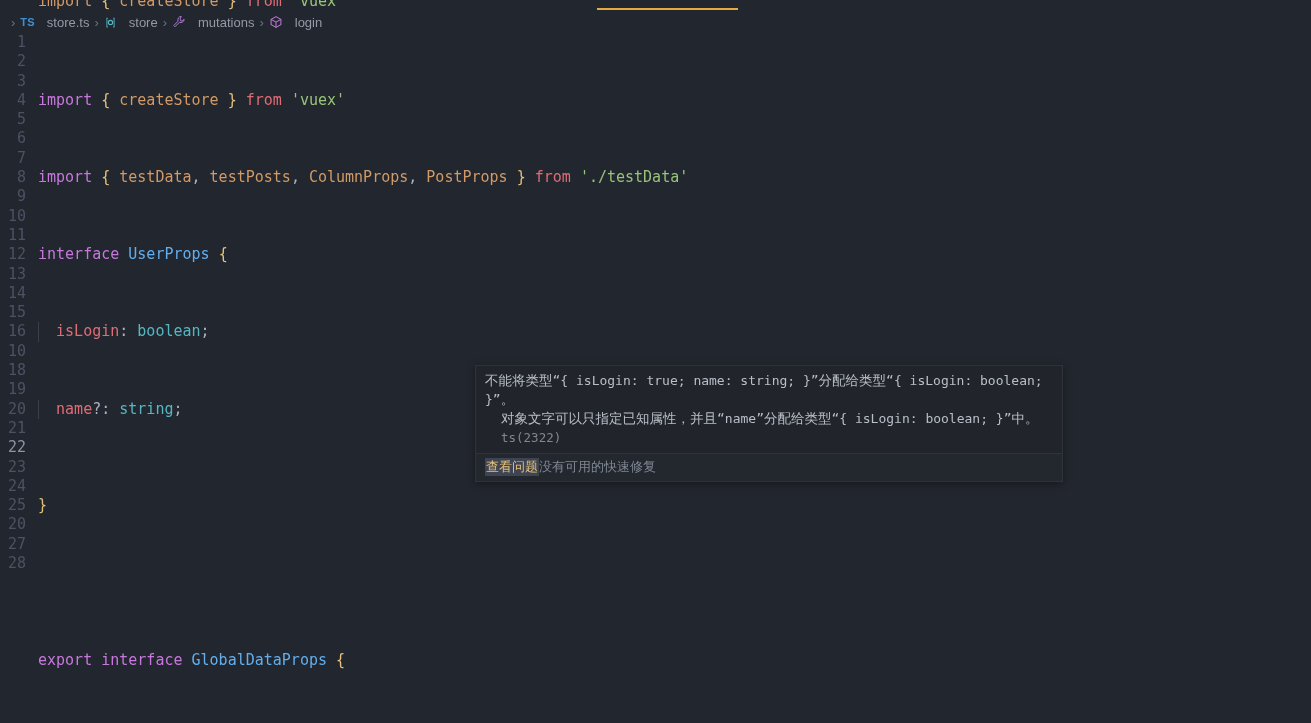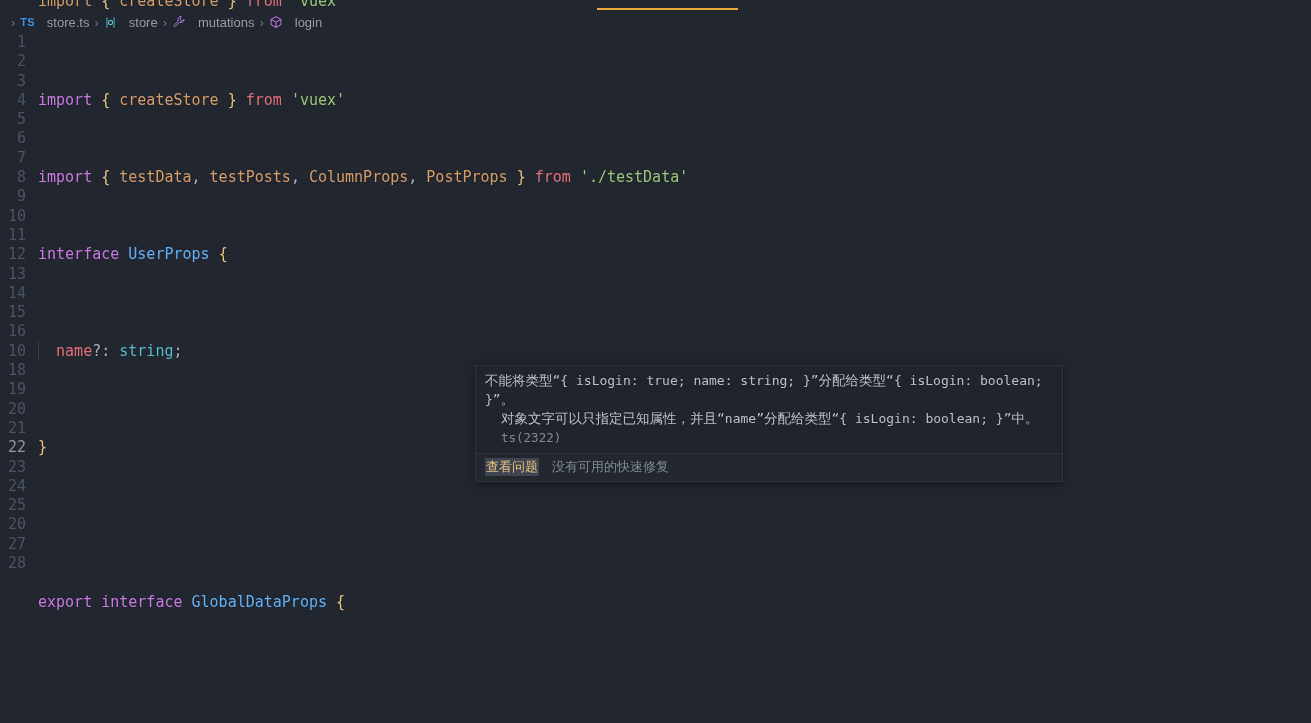--- a/index.html
+++ b/index.html
@@ -176,21 +176,20 @@
     font-size: 13px;
     color: #b9bfc9;
   }
   .tt-code { color: #7f8794; font-family: "DejaVu Sans Mono", monospace; font-size: 12.5px; text-align: right; }
   .tt-footer {
     border-top: 1px solid #2d323b;
     background: #23272e;
     padding: 4px 9px 5px 9px;
     display: flex;
     align-items: center;
-    gap: 13px;
     font-size: 13px;
   }
   .tt-link {
     color: #e5c07b;
     background: #3e4451;
     padding: 0 1px;
     cursor: pointer;
   }
   .tt-nofix { color: #7f8794; }
 </style>
@@ -274,20 +273,21 @@
   </div>
 
   <div class="code">
 
     <div class="ln"><span class="k">import</span> <span class="b1">{</span> <span class="par">createStore</span> <span class="b1">}</span> <span class="kw">from</span> <span class="str">'vuex'</span></div>
 
     <div class="ln"><span class="k">import</span> <span class="b1">{</span> <span class="par">testData</span><span class="pl">,</span> <span class="par">testPosts</span><span class="pl">,</span> <span class="par">ColumnProps</span><span class="pl">,</span> <span class="par">PostProps</span> <span class="b1">}</span> <span class="kw">from</span> <span class="str">'./testData'</span></div>
 
     <div class="ln"><span class="k">interface</span> <span class="fn">UserProps</span> <span class="b1">{</span></div>
 
+    <div class="ln"><span class="iguide" style="left:8px"></span>  <span class="var">isLogin</span><span class="pl">:</span> <span class="bi">boolean</span><span class="pl">;</span></div>
 
     <div class="ln"><span class="iguide" style="left:8px"></span>  <span class="var">name</span><span class="pl">?:</span> <span class="bi">string</span><span class="pl">;</span></div>
 
 
     <div class="ln"><span class="b1">}</span></div>
 
     <div class="ln"> </div>
 
     <div class="ln"><span class="k">export</span> <span class="k">interface</span> <span class="fn">GlobalDataProps</span> <span class="b1">{</span></div>
 

